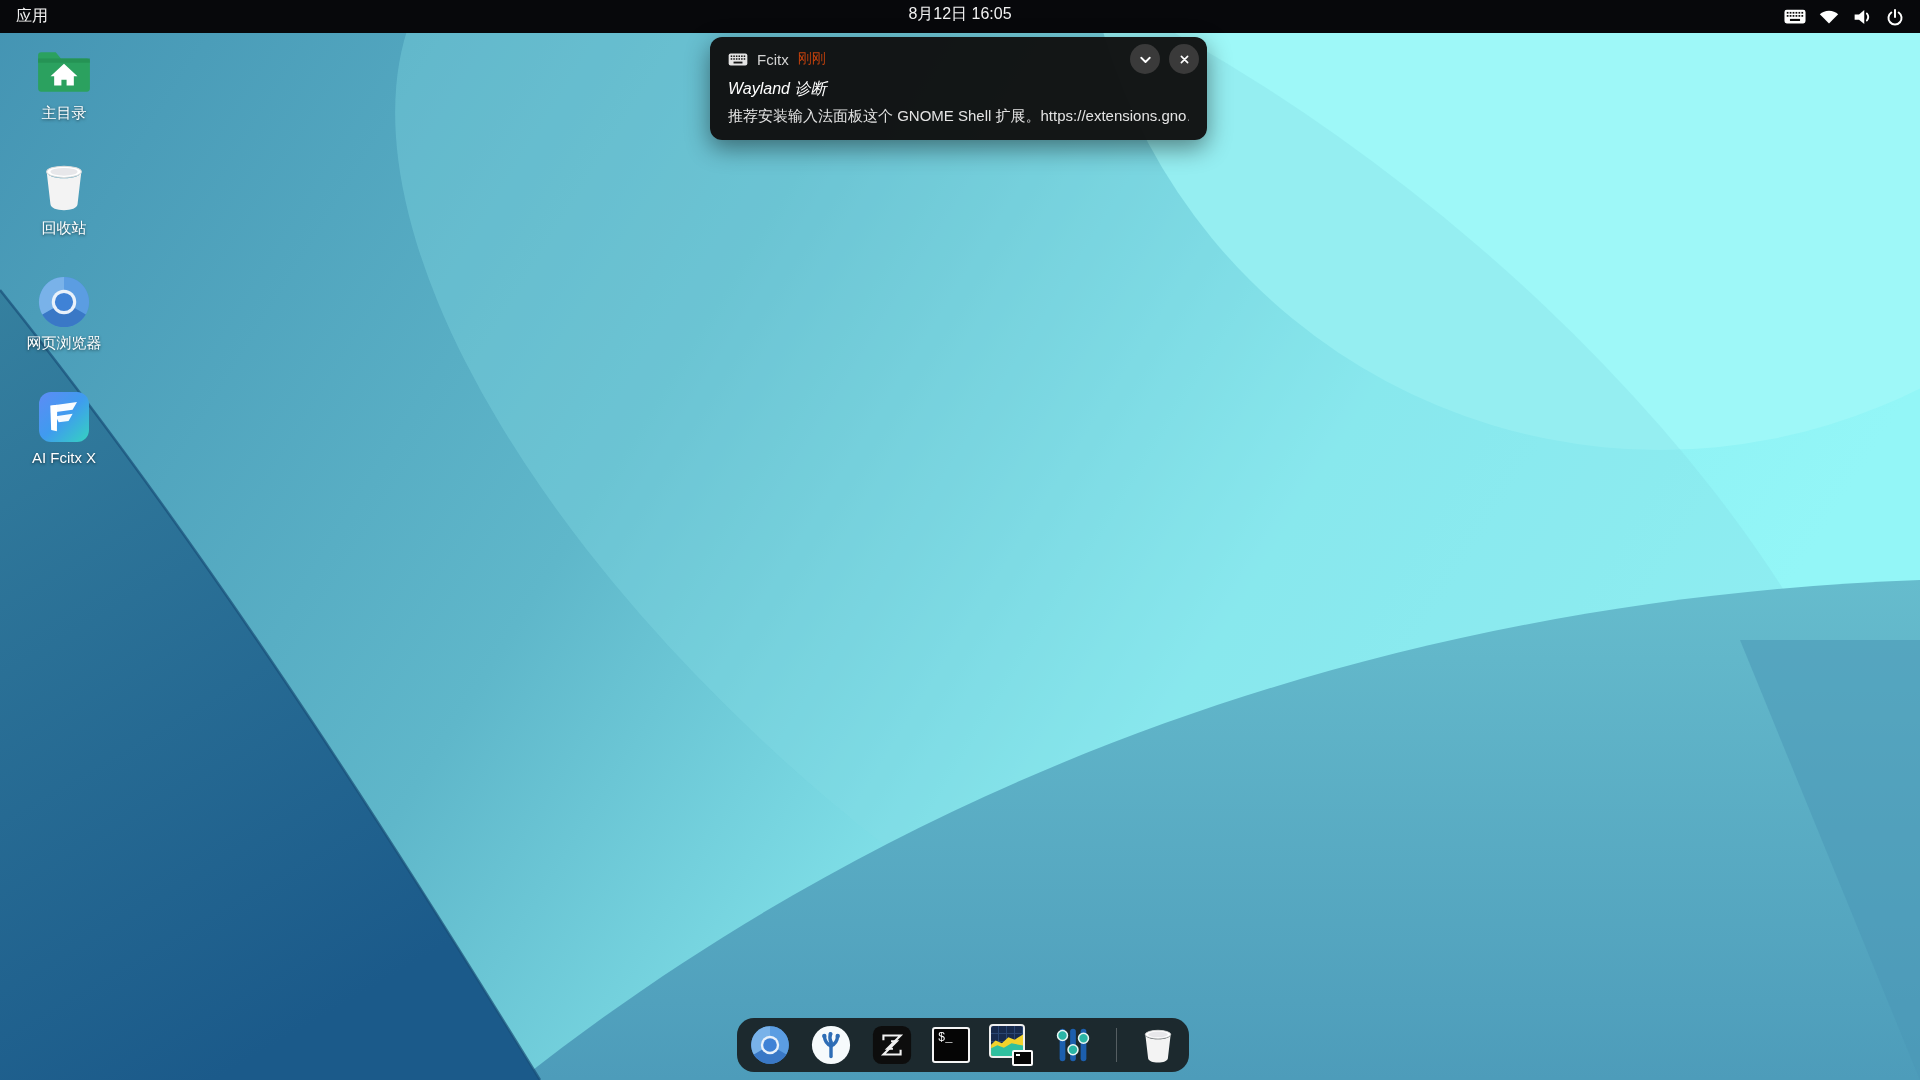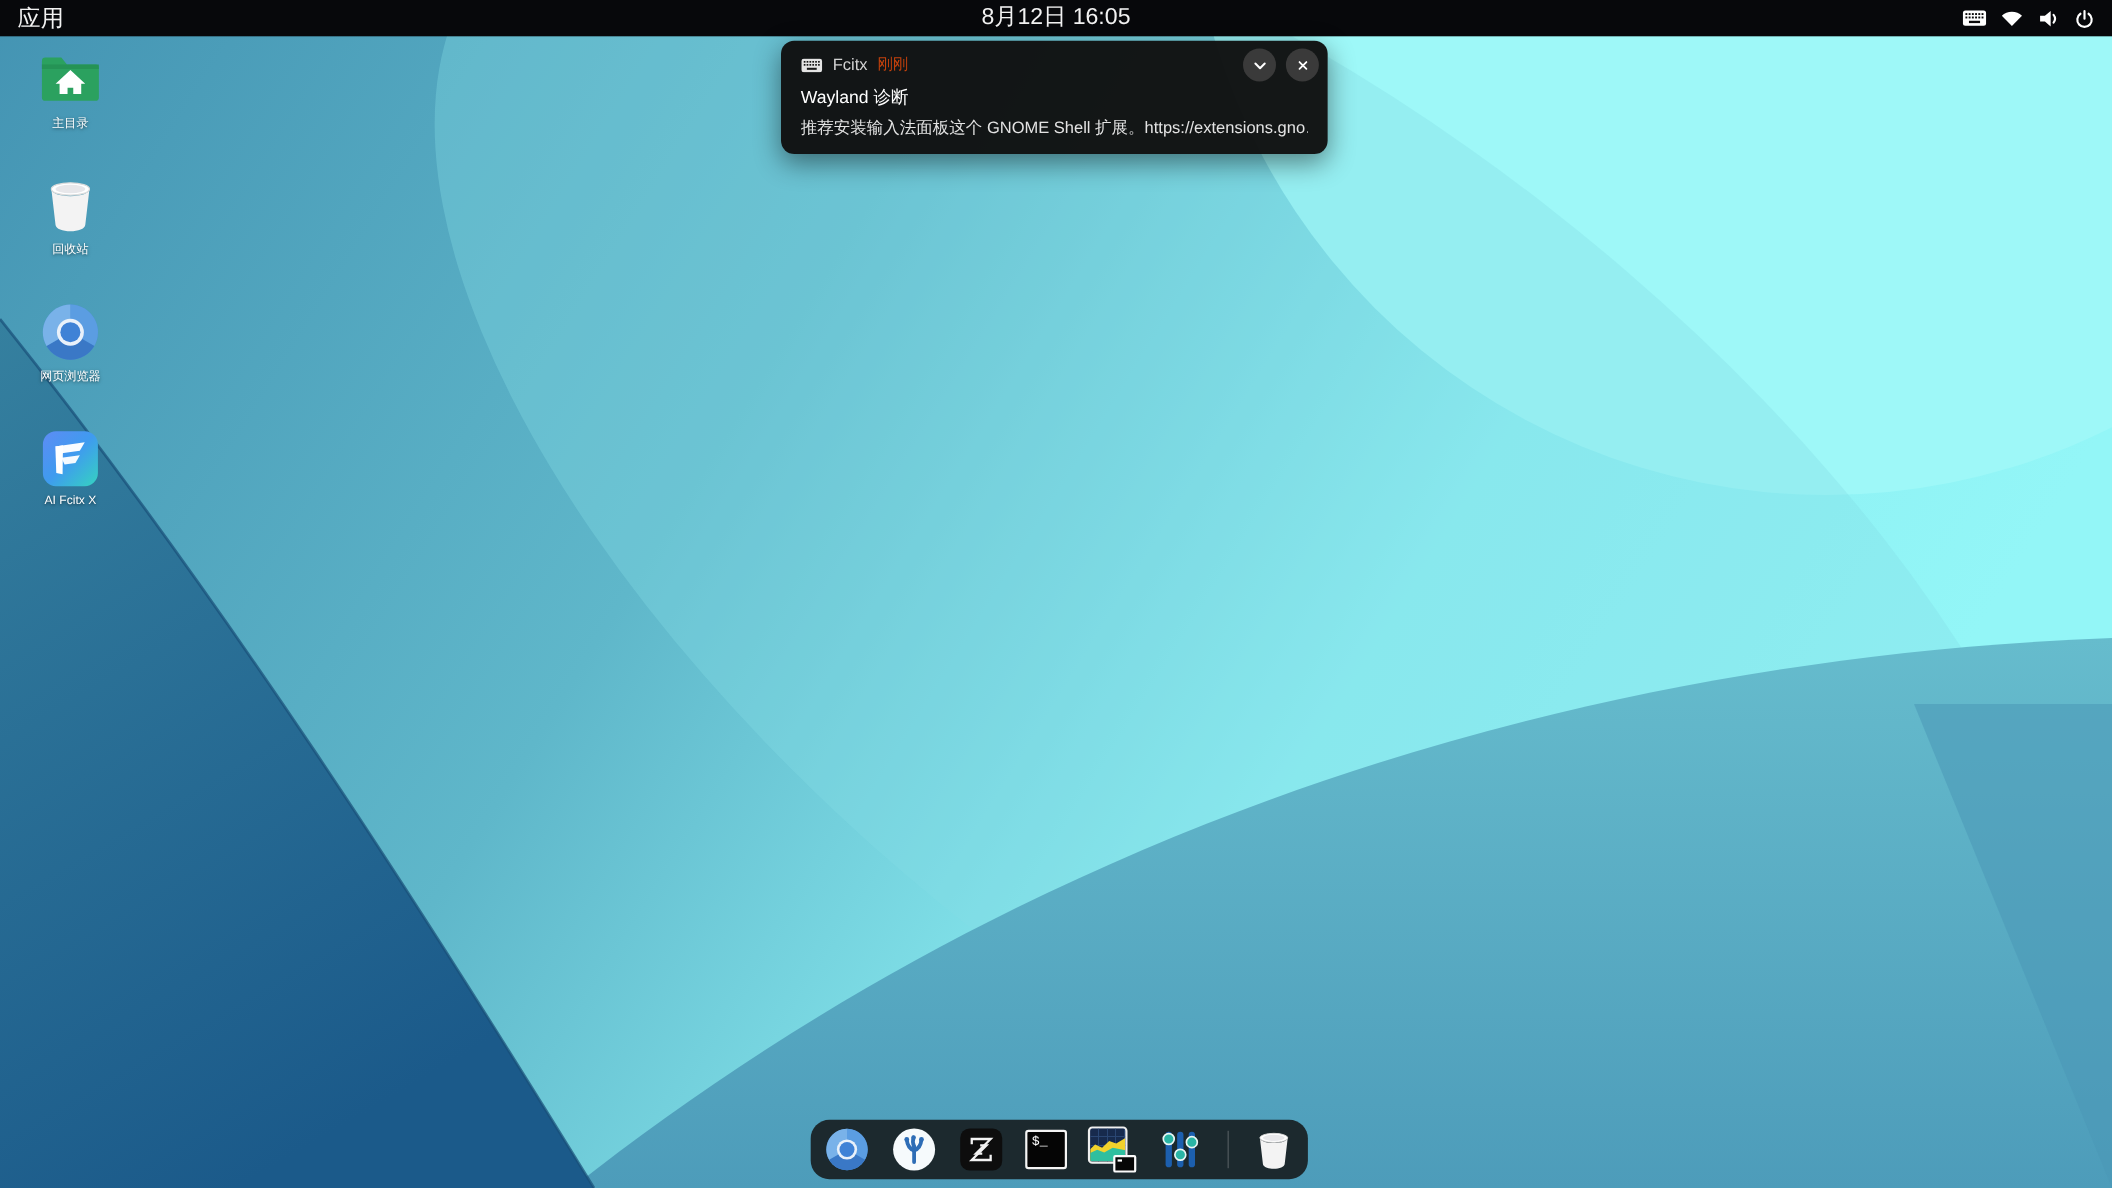--- a/index.html
+++ b/index.html
@@ -3,47 +3,47 @@
 <meta charset="utf-8">
 <style>
   html,body{margin:0;padding:0;width:1920px;height:1080px;overflow:hidden;background:#000;
     font-family:"Liberation Sans","DejaVu Sans",sans-serif;}
   #screen{position:relative;width:1920px;height:1080px;overflow:hidden;}
   #wallpaper{position:absolute;inset:0;z-index:0;}
 
   
   .topbar{position:absolute;left:0;top:0;width:1920px;height:33px;background:#07080b;
     z-index:6;display:flex;align-items:center;color:#f2f2f2;font-size:15px;}
-  .tb-btn{background:transparent;border:none;color:#f2f2f2;font-size:21px;height:33px;
+  .tb-btn{background:transparent;border:none;color:#f2f2f2;font-size:16px;height:33px;
     padding:0 10px;cursor:default;font-family:inherit;}
   .tb-left{position:absolute;left:6px;top:0;height:33px;display:flex;align-items:center;}
   .tb-center{position:absolute;left:0;right:0;top:0;height:29px;display:flex;
     align-items:center;justify-content:center;}
   .tb-right{position:absolute;right:8px;top:0;height:33px;display:flex;align-items:center;
     gap:13px;padding:0 8px;}
 
   
   .notif{position:absolute;left:710px;top:37px;width:497px;height:103px;z-index:7;
     background:rgba(16,16,16,0.97);border-radius:12px;box-shadow:0 8px 24px rgba(0,0,0,0.45);
     padding:11px 18px;box-sizing:border-box;color:#fff;}
   .n-header{display:flex;align-items:center;gap:9px;height:22px;}
   .n-app{color:#d2d2d2;font-size:15px;}
   .n-time{color:#c2410c;font-size:14px;text-align:center;}
   .n-actions{position:absolute;right:8px;top:7px;display:flex;gap:9px;}
   .nbtn{width:30px;height:30px;border-radius:50%;background:#3a3a3a;border:none;
     display:flex;align-items:center;justify-content:center;cursor:default;padding:0;}
-  .n-title{font-size:16px;color:#ffffff;margin-top:9px;}
+  .n-title{font-size:16px;color:#ffffff;margin-top:9px;font-style:italic;}
   .n-body{font-size:15px;color:#e3e3e3;margin-top:7px;white-space:nowrap;overflow:hidden;}
 
   
   .dicons{position:absolute;left:16px;top:42px;z-index:2;width:96px;}
   .ditem{width:96px;height:82px;margin-bottom:33px;background:transparent;border:none;
     display:flex;flex-direction:column;align-items:center;cursor:default;padding:0;}
   .dic{height:60px;display:flex;align-items:center;justify-content:center;}
-  .dlbl{margin-top:2px;font-size:11px;color:#fff;text-shadow:0 1px 3px rgba(0,0,0,0.6);
+  .dlbl{margin-top:2px;font-size:15px;color:#fff;text-shadow:0 1px 3px rgba(0,0,0,0.6);
     font-family:inherit;white-space:nowrap;}
 
   
   .dock{position:absolute;left:737px;top:1018px;width:452px;height:54px;z-index:5;
     background:rgba(25,32,35,0.93);border-radius:17px;display:flex;align-items:center;
     padding:0 12px;box-sizing:border-box;gap:19px;}
   .dock-item{width:44px;height:44px;background:transparent;border:none;display:flex;
     align-items:center;justify-content:center;cursor:default;padding:0;position:relative;}
   .dock-sep{width:1px;height:34px;background:rgba(255,255,255,0.25);margin:0 3px;}
 

